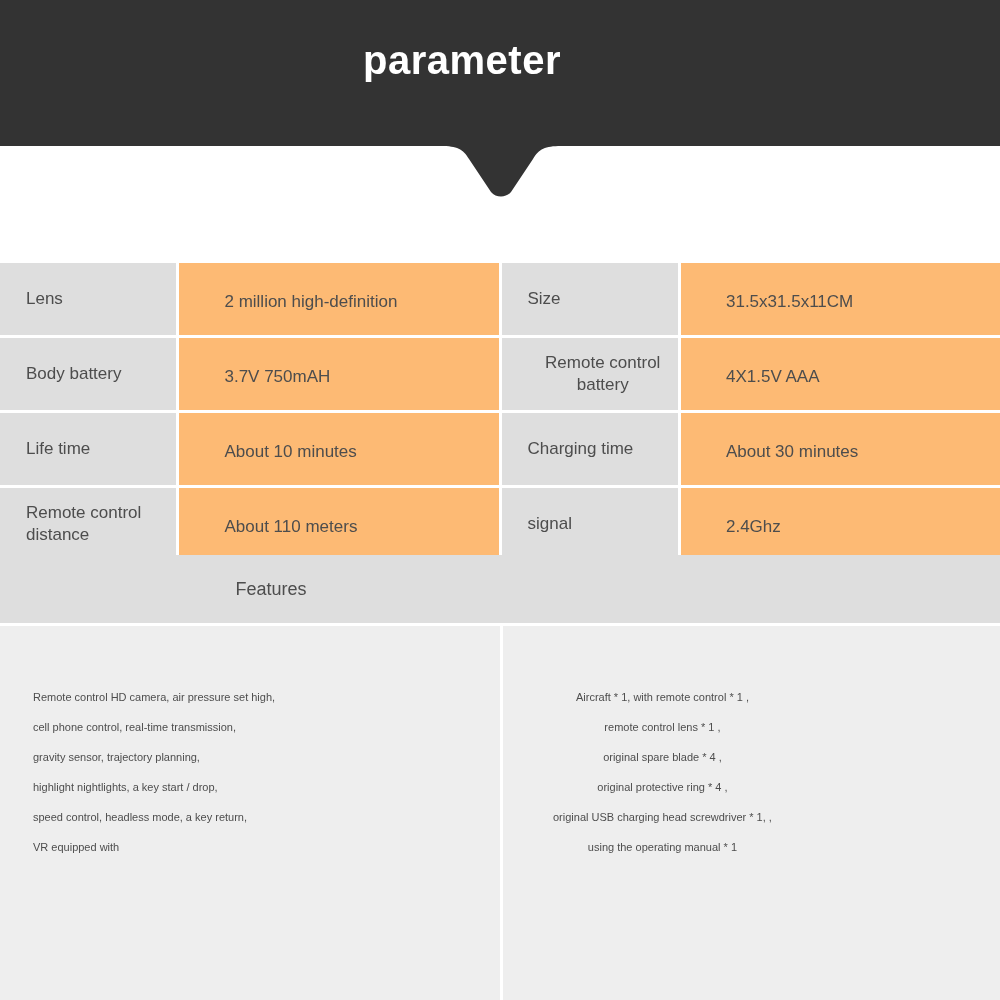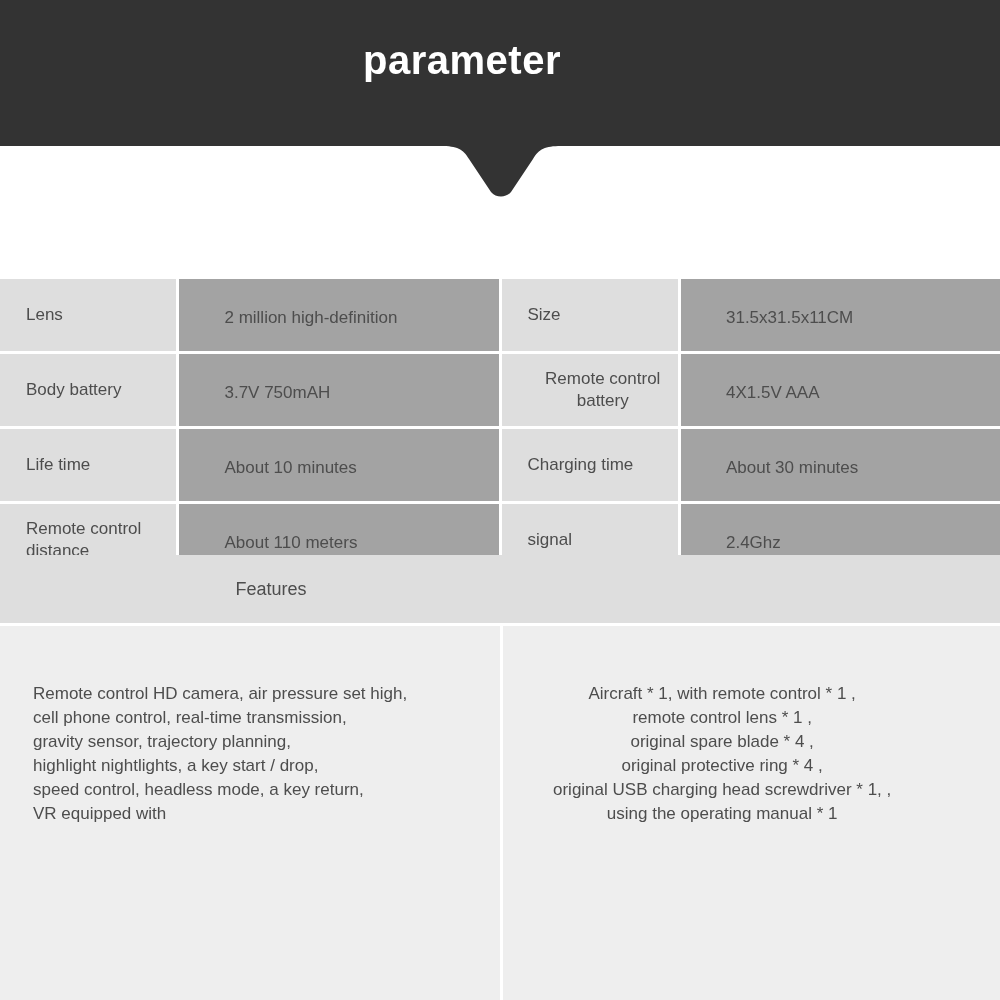--- a/index.html
+++ b/index.html
@@ -41,21 +41,21 @@
     top: 145px;
     width: 120px;
     height: 52px;
     overflow: visible;
   }
 
   
   .spec-table {
     position: absolute;
     left: 0;
-    top: 279px;
+    top: 263px;
     width: 1000px;
   }
   .spec-row {
     display: flex;
     width: 1000px;
     height: 72px;
     margin-bottom: 3px;
   }
   .cell {
     box-sizing: border-box;
@@ -65,21 +65,21 @@
     color: #4d4d4d;
     line-height: 1.3;
   }
   .cell-label {
     width: 177px;
     background: #dedede;
     padding: 0 0 0 26px;
   }
   .cell-value {
     width: 320px;
-    background: #a3a3a3;
+    background: #fdba74;
     padding: 7px 0 0 45px;
     margin-left: 3px;
   }
   .cell-label.second {
     margin-left: 3px;
     text-align: center;
   }
   .cell-value.last {
     width: 320px;
   }
@@ -119,23 +119,23 @@
     box-sizing: border-box;
     position: relative;
   }
   .detail-col.right {
     border-left: 3px solid #ffffff;
     width: 500px;
   }
   .detail-text {
     position: absolute;
     top: 56px;
-    font-size: 17px;
+    font-size: 11px;
     color: #4d4d4d;
-    line-height: 24px;
+    line-height: 30px;
     white-space: pre-line;
   }
   .detail-col.left .detail-text  { left: 33px;  }
   .detail-col.right .detail-text { left: 50px; text-align: center;  }
 </style>
 </head>
 <body>
 
 <div class="banner">
   <div class="banner-title">parameter</div>

